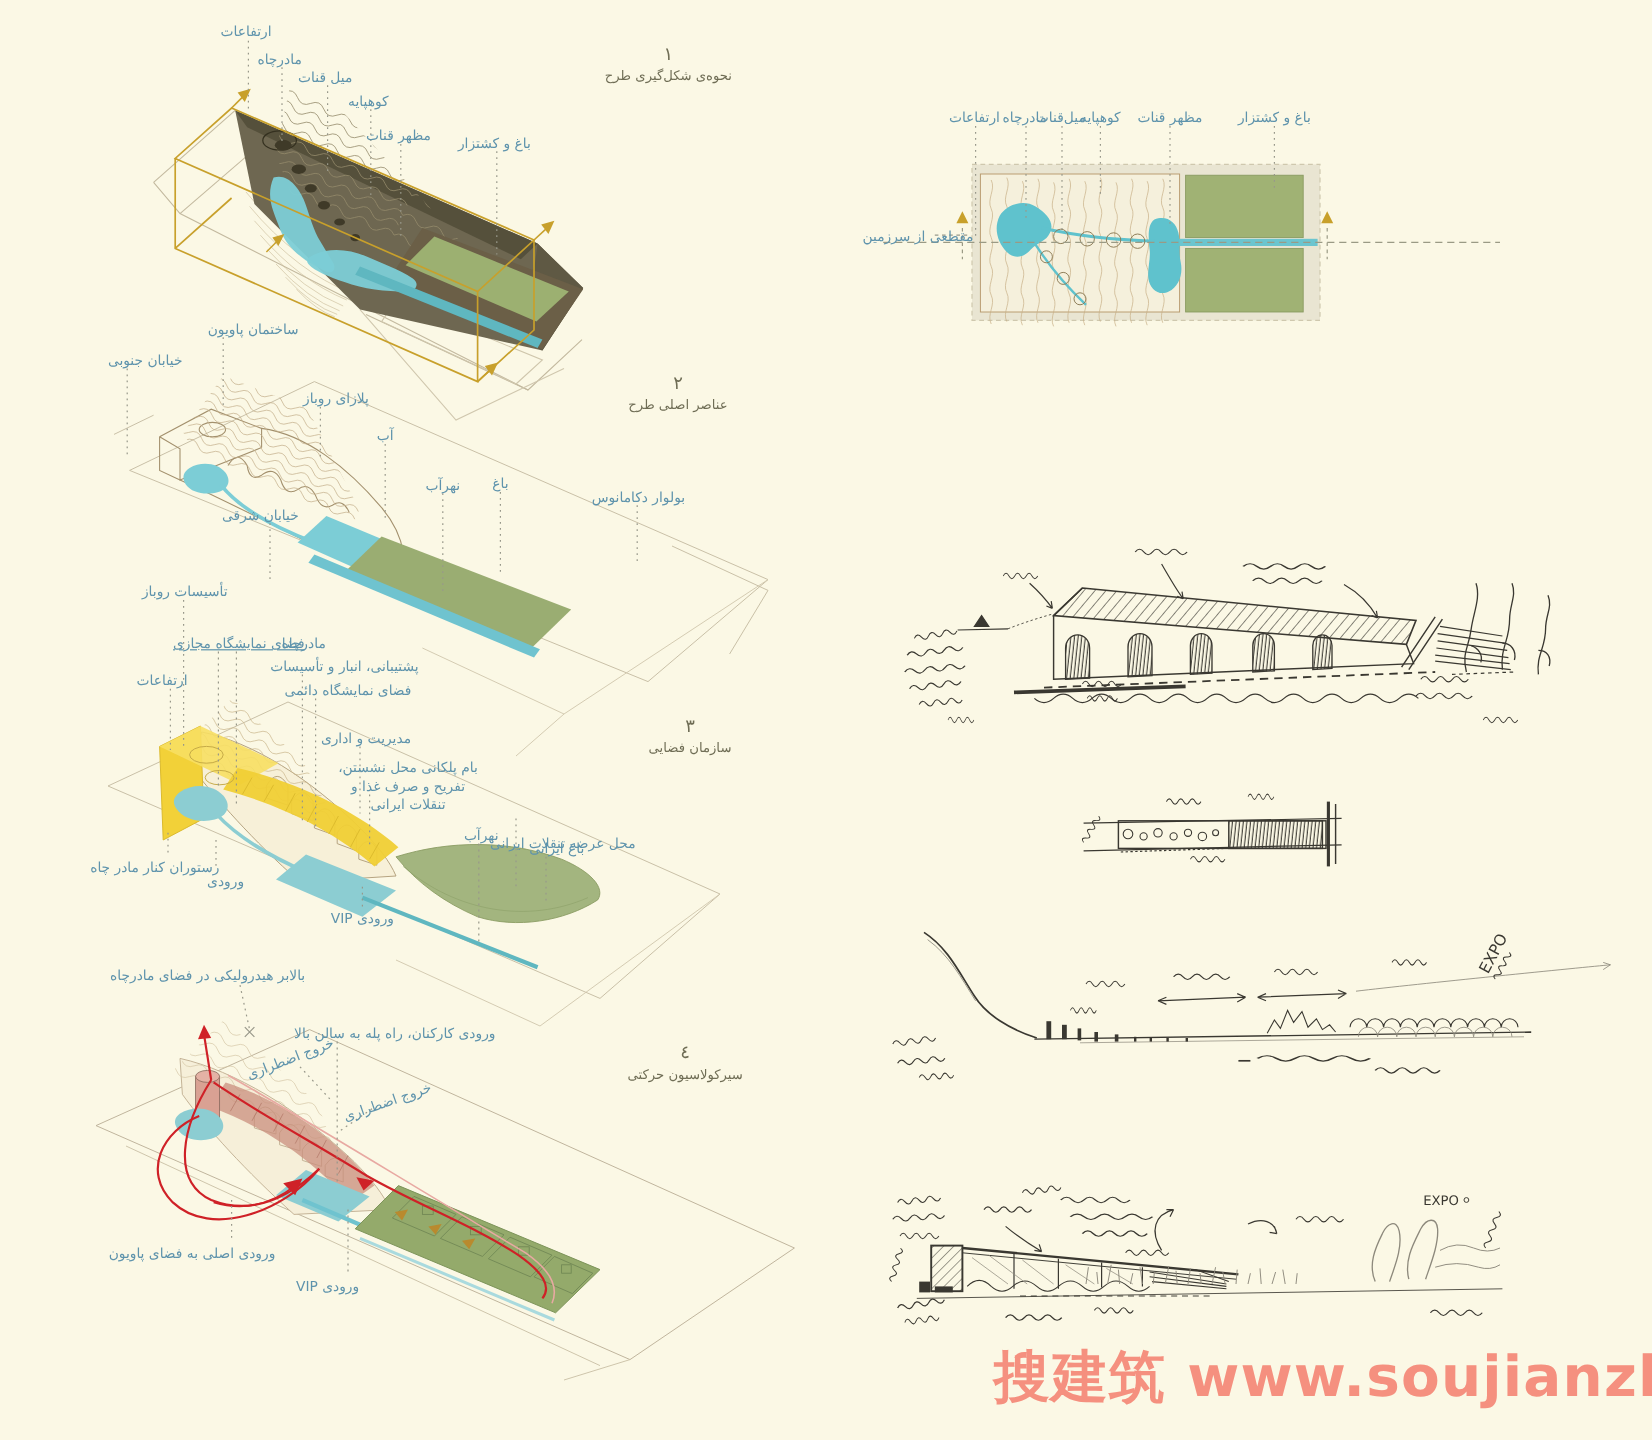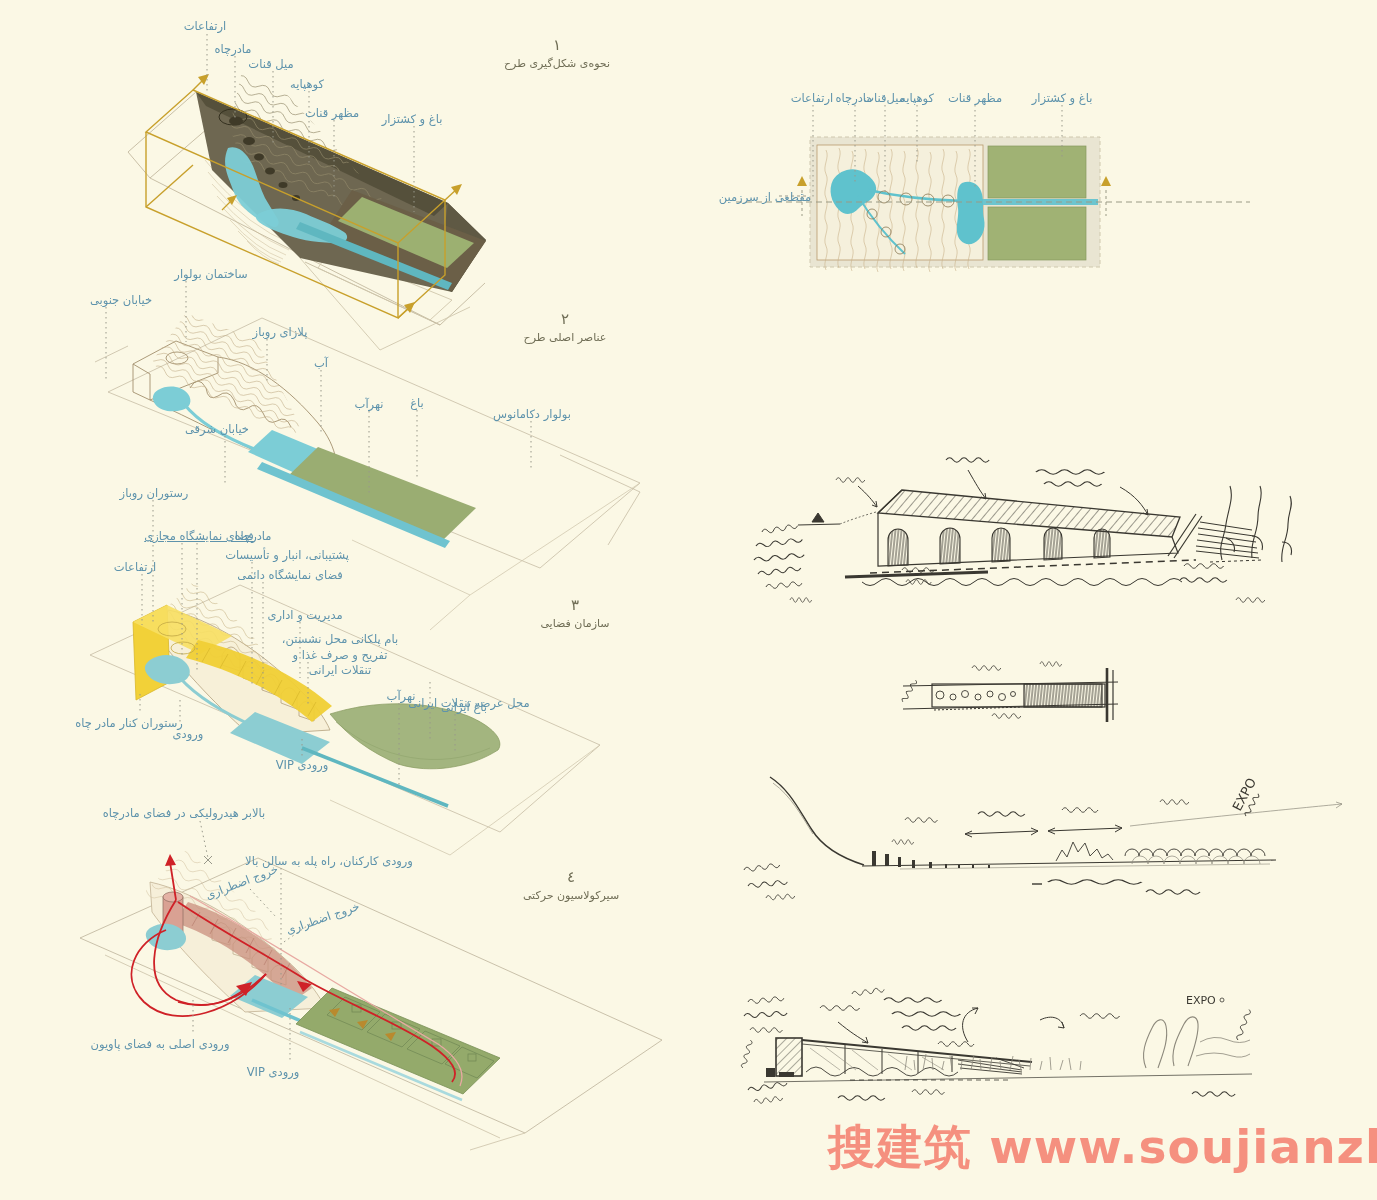--- a/index.html
+++ b/index.html
@@ -597,47 +597,47 @@
   <div class="lbl" style="left:271px;top:57px;">میل قنات</div>
   <div class="lbl" style="left:307px;top:77px;">کوهپایه</div>
   <div class="lbl" style="left:332px;top:106px;">مظهر قنات</div>
   <div class="lbl" style="left:412px;top:112px;">باغ و کشتزار</div>
 
   <div class="ttl" style="left:500px;top:310px;">
     <span class="num">۲</span>
     <span class="txt">عناصر اصلی طرح</span>
   </div>
   <div class="lbl" style="left:104px;top:293px;margin-left:17px;">خیابان جنوبی</div>
-  <div class="lbl" style="left:211px;top:267px;">ساختمان بولوار</div>
+  <div class="lbl" style="left:211px;top:267px;">ساختمان پاویون</div>
   <div class="lbl" style="left:280px;top:325px;">پلازای روباز</div>
   <div class="lbl" style="left:321px;top:356px;">آب</div>
   <div class="lbl" style="left:369px;top:397px;">نهرآب</div>
   <div class="lbl" style="left:417px;top:396px;">باغ</div>
   <div class="lbl" style="left:532px;top:407px;">بولوار دکامانوس</div>
   <div class="lbl" style="left:217px;top:422px;">خیابان شرقی</div>
 
   <div class="ttl" style="left:510px;top:596px;">
     <span class="num">۳</span>
     <span class="txt">سازمان فضایی</span>
   </div>
-  <div class="lbl" style="left:154px;top:486px;">رستوران روباز</div>
+  <div class="lbl" style="left:154px;top:486px;">تأسیسات روباز</div>
   <div class="lbl" style="left:199px;top:529px;text-decoration:underline;">فضای نمایشگاه مجازی</div>
   <div class="lbl" style="left:253px;top:529px;">مادرچاه</div>
   <div class="lbl" style="left:287px;top:548px;">پشتیبانی، انبار و تأسیسات</div>
   <div class="lbl" style="left:290px;top:568px;">فضای نمایشگاه دائمی</div>
   <div class="lbl" style="left:135px;top:560px;">ارتفاعات</div>
   <div class="lbl" style="left:305px;top:608px;">مدیریت و اداری</div>
   <div class="lbl wrap" style="left:340px;top:632px;">بام پلکانی محل نشستن، تفریح و صرف غذا و تنقلات ایرانی</div>
   <div class="lbl" style="left:469px;top:696px;">محل عرضه تنقلات ایرانی</div>
   <div class="lbl" style="left:401px;top:689px;">نهرآب</div>
   <div class="lbl" style="left:464px;top:700px;">باغ ایرانی</div>
   <div class="lbl" style="left:129px;top:716px;">رستوران کنار مادر چاه</div>
   <div class="lbl" style="left:188px;top:727px;">ورودی</div>
   <div class="lbl" style="left:302px;top:758px;">ورودی VIP</div>
-  <div class="lbl" style="left:184px;top:806px;">بالابر هیدرولیکی در فضای مادرچاه</div>
+  <div class="lbl" style="left:173px;top:806px;">بالابر هیدرولیکی در فضای مادرچاه</div>
 
   <div class="ttl" style="left:506px;top:868px;">
     <span class="num">٤</span>
     <span class="txt">سیرکولاسیون حرکتی</span>
   </div>
   <div class="lbl" style="left:329px;top:854px;">ورودی کارکنان، راه پله به سالن بالا</div>
   <div class="lbl rot1" style="left:242px;top:875px;">خروج اضطراری</div>
   <div class="lbl rot2" style="left:323px;top:911px;">خروج اضطراری</div>
   <div class="lbl" style="left:160px;top:1037px;">ورودی اصلی به فضای پاویون</div>
   <div class="lbl" style="left:273px;top:1065px;">ورودی VIP</div>

